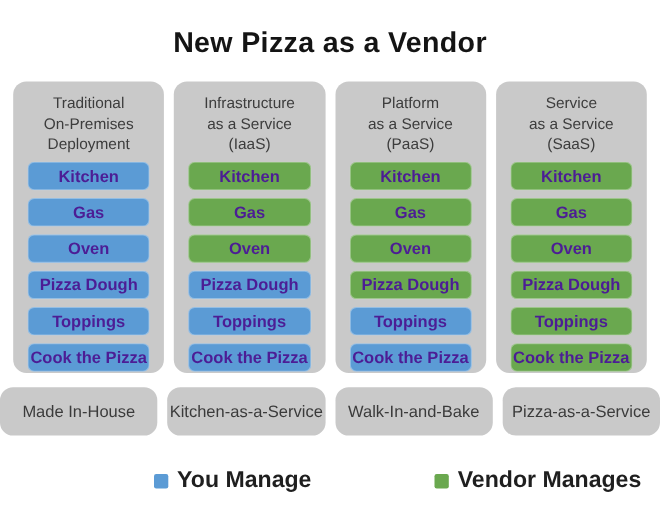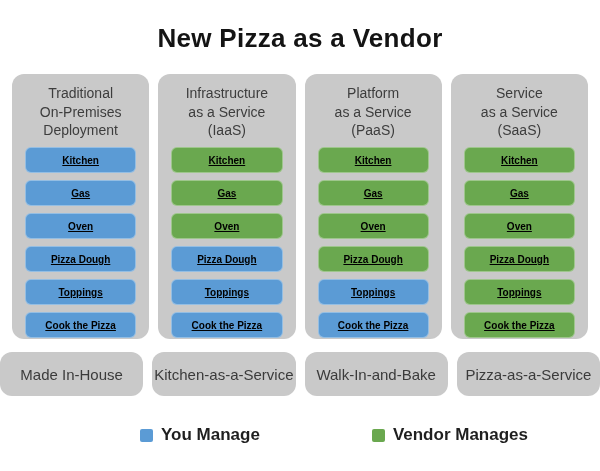--- a/index.html
+++ b/index.html
@@ -44,29 +44,28 @@
   }
   .column-header span { display: block; }
   .items-stack {
     display: flex;
     flex-direction: column;
     gap: 7px;
   }
   .stack-item {
     height: 26px;
     border-radius: 6px;
-    color: #000000;
+    color: #4c1d95;
     font-weight: bold;
-    font-size: 10px;
+    font-size: 15px;
     display: flex;
     align-items: center;
     justify-content: center;
     border: 1px solid rgba(255,255,255,0.35);
     box-sizing: border-box;
-    text-decoration: underline;
   }
   .footers-row {
     display: flex;
     gap: 9px;
     padding: 0 0;
     margin-top: 13px;
   }
   .footer-box {
     flex: 1;
     height: 44px;
@@ -89,21 +88,21 @@
     display: flex;
     align-items: center;
     gap: 8px;
   }
   .legend-swatch {
     width: 13px;
     height: 13px;
     border-radius: 2px;
   }
   .legend-label {
-    font-size: 17px;
+    font-size: 21px;
     font-weight: bold;
     color: #1f1f1f;
   }
 </style>
 </head>
 <body>
 
 <h1 class="page-title">New Pizza as a Vendor</h1>
 
 <div class="columns-row">

